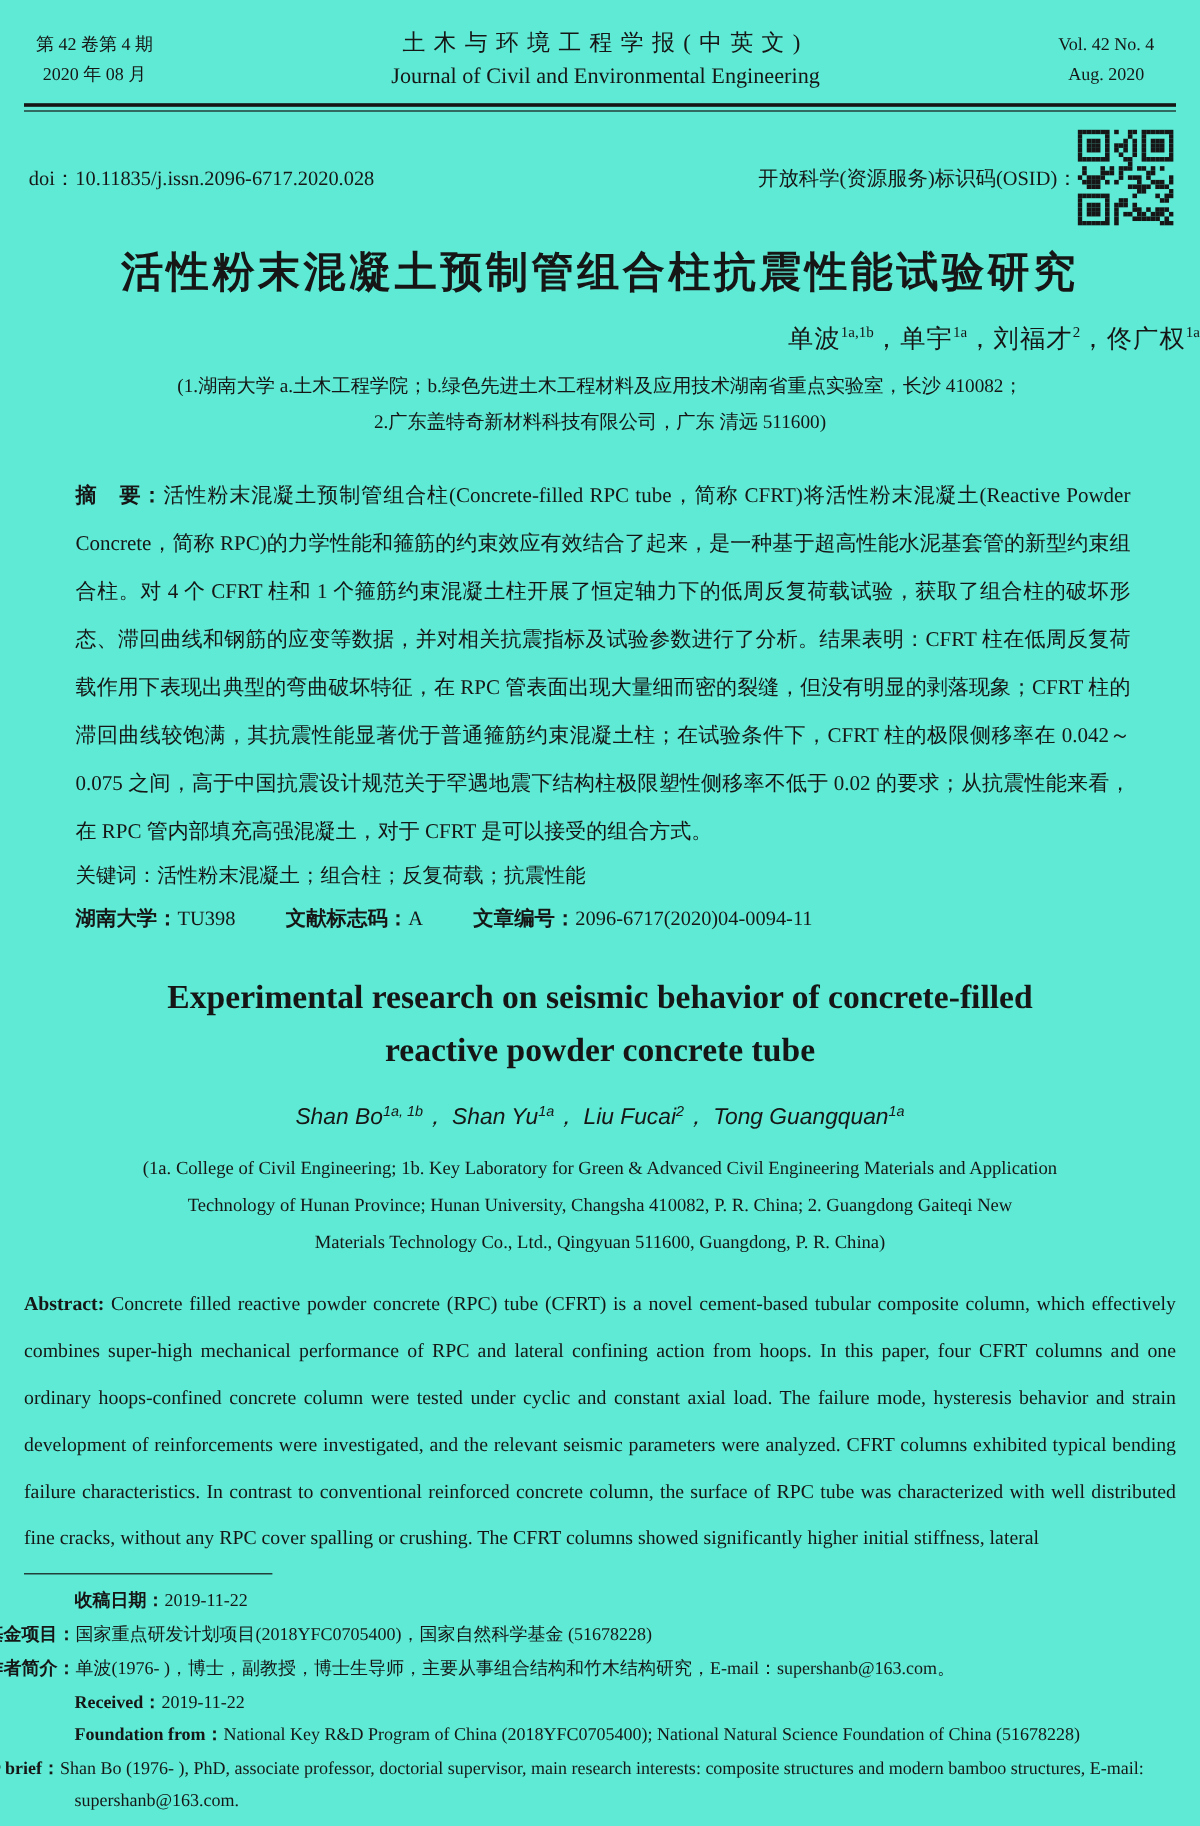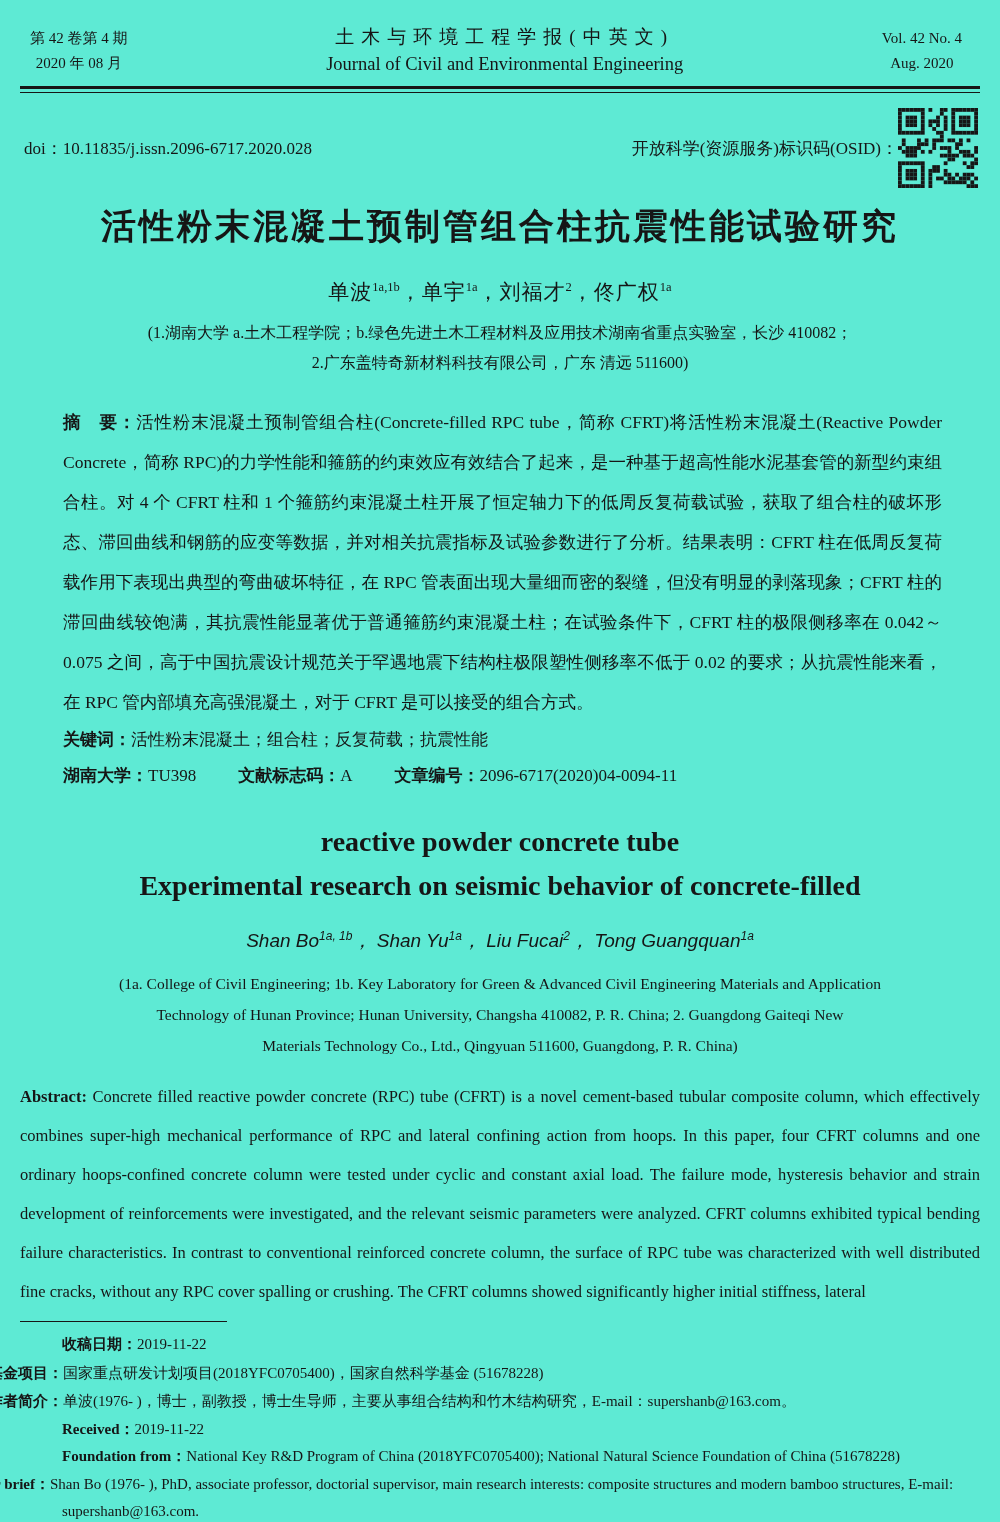--- a/index.html
+++ b/index.html
@@ -18,28 +18,28 @@
   .rule-thick{border-top:3.5px solid #161616;}
   .rule-thin{border-top:1.3px solid #161616;margin-top:3px;}
   
   .doi-row{display:flex;justify-content:space-between;align-items:center;margin:14px 22px 0 24px;height:82px;}
   .doi-text{font-size:17px;}
   .osid-wrap{display:flex;align-items:center;}
   .osid-label{font-size:17px;white-space:nowrap;}
   .qr{width:80px;height:80px;display:block;}
   
   .title-cn{margin:14px 0 0 0;text-align:center;font-size:35px;font-weight:bold;letter-spacing:3px;}
-  .authors-cn{margin-top:28px;text-align:center;font-size:21px;letter-spacing:1px;}
+  .authors-cn{margin-top:18px;text-align:right;font-size:21px;letter-spacing:1px;}
   .authors-cn sup{font-size:12.5px;letter-spacing:0;}
   .affil-cn{margin-top:12px;text-align:center;font-size:16px;line-height:30px;}
   
   .abstract-cn{margin:24px 58px 0 63px;font-size:17.5px;line-height:40px;text-align:justify;}
   .abstract-cn .lbl{font-weight:bold;font-family:"Liberation Sans","DejaVu Sans",sans-serif;}
   .kw-line{margin:0 58px 0 63px;font-size:17px;line-height:36px;text-align:left;}
-  .kw-line .lbl{font-weight:bold;font-family:"Liberation Sans","DejaVu Sans",sans-serif;}
+  .kw-line .lbl{font-weight:normal;font-family:"Liberation Sans","DejaVu Sans",sans-serif;}
   .clc-line{margin:0 58px 0 63px;font-size:17px;line-height:36px;}
   .clc-line .lbl{font-weight:bold;font-family:"Liberation Sans","DejaVu Sans",sans-serif;}
   .clc-line .gap{display:inline-block;width:42px;}
   
   .title-en{margin:26px 40px 0 40px;text-align:center;font-size:28px;line-height:44px;font-weight:bold;}
   .authors-en{margin-top:20px;text-align:center;font-size:19px;font-style:italic;
               font-family:"Liberation Sans","DejaVu Sans",sans-serif;}
   .authors-en sup{font-size:12px;}
   .affil-en{margin-top:14px;text-align:center;font-size:15.5px;line-height:31px;}
   
@@ -313,22 +313,22 @@
     <div>2.广东盖特奇新材料科技有限公司，广东 清远 511600)</div>
   </div>
 
   <p class="abstract-cn"><span class="lbl">摘　要：</span><span>活性粉末混凝土预制管组合柱(Concrete-filled RPC tube，简称 CFRT)将活性粉末混凝土(Reactive Powder Concrete，简称 RPC)的力学性能和箍筋的约束效应有效结合了起来，是一种基于超高性能水泥基套管的新型约束组合柱。对 4 个 CFRT 柱和 1 个箍筋约束混凝土柱开展了恒定轴力下的低周反复荷载试验，获取了组合柱的破坏形态、滞回曲线和钢筋的应变等数据，并对相关抗震指标及试验参数进行了分析。结果表明：CFRT 柱在低周反复荷载作用下表现出典型的弯曲破坏特征，在 RPC 管表面出现大量细而密的裂缝，但没有明显的剥落现象；CFRT 柱的滞回曲线较饱满，其抗震性能显著优于普通箍筋约束混凝土柱；在试验条件下，CFRT 柱的极限侧移率在 0.042～0.075 之间，高于中国抗震设计规范关于罕遇地震下结构柱极限塑性侧移率不低于 0.02 的要求；从抗震性能来看，在 RPC 管内部填充高强混凝土，对于 CFRT 是可以接受的组合方式。</span></p>
 
   <p class="kw-line"><span class="lbl">关键词：</span><span>活性粉末混凝土；组合柱；反复荷载；抗震性能</span></p>
 
   <p class="clc-line"><span class="lbl">湖南大学：</span><span>TU398</span><span class="gap"></span><span class="lbl">文献标志码：</span><span>A</span><span class="gap"></span><span class="lbl">文章编号：</span><span>2096-6717(2020)04-0094-11</span></p>
 
   <h2 class="title-en">
+    <div>Experimental research on seismic behavior of concrete-filled</div>
     <div>reactive powder concrete tube</div>
-    <div>Experimental research on seismic behavior of concrete-filled</div>
   </h2>
 
   <div class="authors-en">
     <span>Shan Bo</span><sup>1a, 1b</sup><span>， </span><span>Shan Yu</span><sup>1a</sup><span>， </span><span>Liu Fucai</span><sup>2</sup><span>， </span><span>Tong Guangquan</span><sup>1a</sup>
   </div>
 
   <div class="affil-en">
     <div>(1a. College of Civil Engineering; 1b. Key Laboratory for Green &amp; Advanced Civil Engineering Materials and Application</div>
     <div>Technology of Hunan Province; Hunan University, Changsha 410082, P. R. China; 2. Guangdong Gaiteqi New</div>
     <div>Materials Technology Co., Ltd., Qingyuan 511600, Guangdong, P. R. China)</div>

